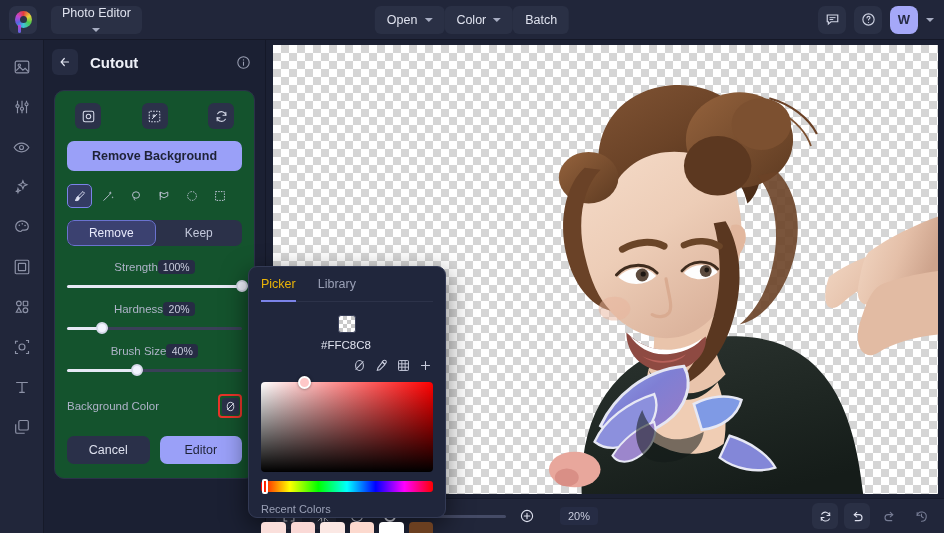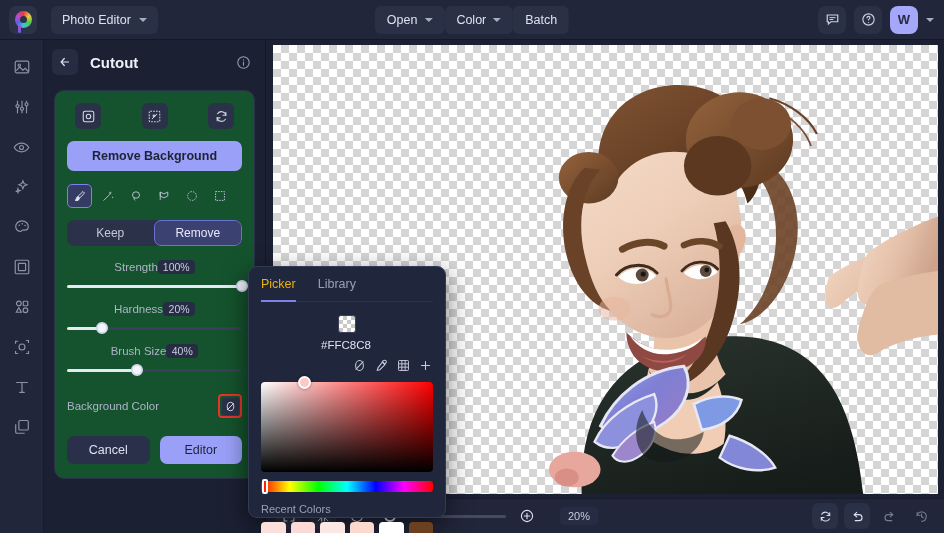--- a/index.html
+++ b/index.html
@@ -36,21 +36,21 @@
     width: 7px; height: 7px; border-radius: 50%; background: #2c3248;
   }
   .logo-wheel::before {
     content:""; position:absolute; left:3px; bottom:-5px; width:3px; height:8px;
     background: linear-gradient(#c246d1,#5a63e0); border-radius:0 0 2px 2px;
   }
   .menu-btn {
     margin-left: 14px; height: 28px; padding: 0 11px;
     border-radius: 6px; background: #2a3045;
     display: flex; align-items: center; gap: 8px;
-    font-size: 12.5px; color: #dfe2ee; cursor: pointer;
+    font-size: 12.5px; color: #dfe2ee; cursor: pointer; flex-direction: column;
   }
   .chev { width: 0; height: 0; border-left: 4px solid transparent; border-right: 4px solid transparent; border-top: 4.5px solid #a7adc2; }
   .top-center { position: absolute; left: 50%; transform: translateX(-50%); display: flex; }
   .top-btn {
     height: 28px; padding: 0 12px; border-radius: 6px;
     background: #2a3045; display: flex; align-items: center; gap: 7px;
     font-size: 12.5px; color: #dfe2ee; cursor: pointer;
   }
   .top-right { position: absolute; right: 10px; display: flex; align-items: center; gap: 8px; }
   .icon-btn {
@@ -447,22 +447,22 @@
           </svg>
         </div>
         <div class="tool6">
           <svg width="14" height="14" viewBox="0 0 20 20" fill="none" stroke="#c2c7da" stroke-width="1.4" stroke-dasharray="2.1 1.7">
             <rect x="3.7" y="3.7" width="12.6" height="12.6"></rect>
           </svg>
         </div>
       </div>
 
       <div class="seg">
+        <div class="seg-item active">Remove</div>
         <div class="seg-item">Keep</div>
-        <div class="seg-item active">Remove</div>
       </div>
 
       <div class="slider-block">
         <div class="slider-top">
           <span>Strength</span>
           <span class="slider-val">100%</span>
         </div>
         <div class="track">
           <div class="fill" style="width:100%"></div>
           <div class="knob" style="left:100%"></div>

